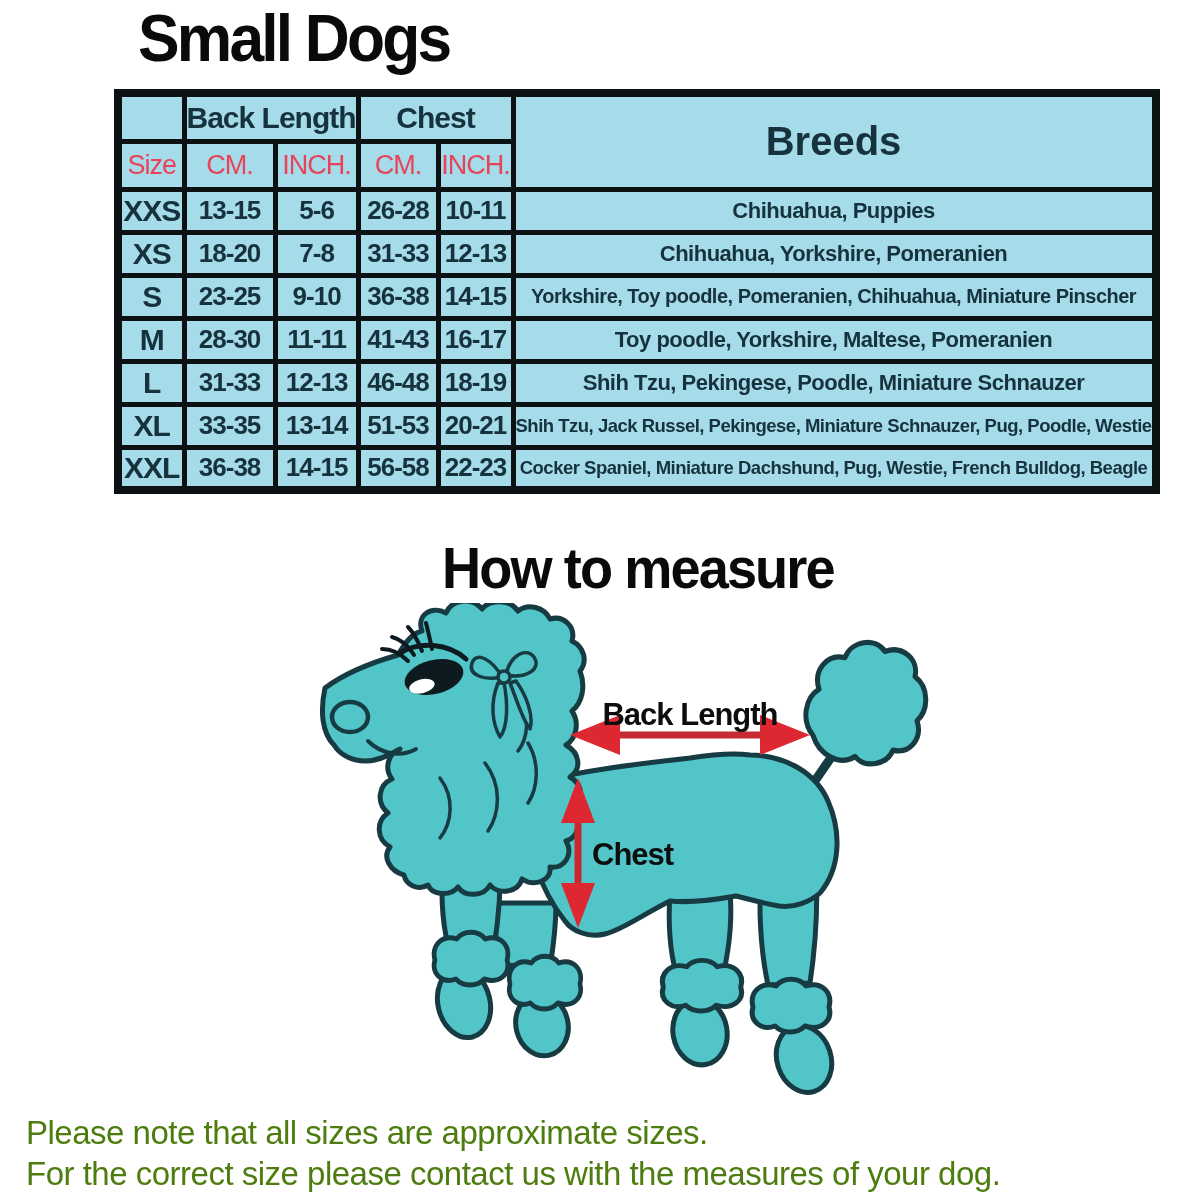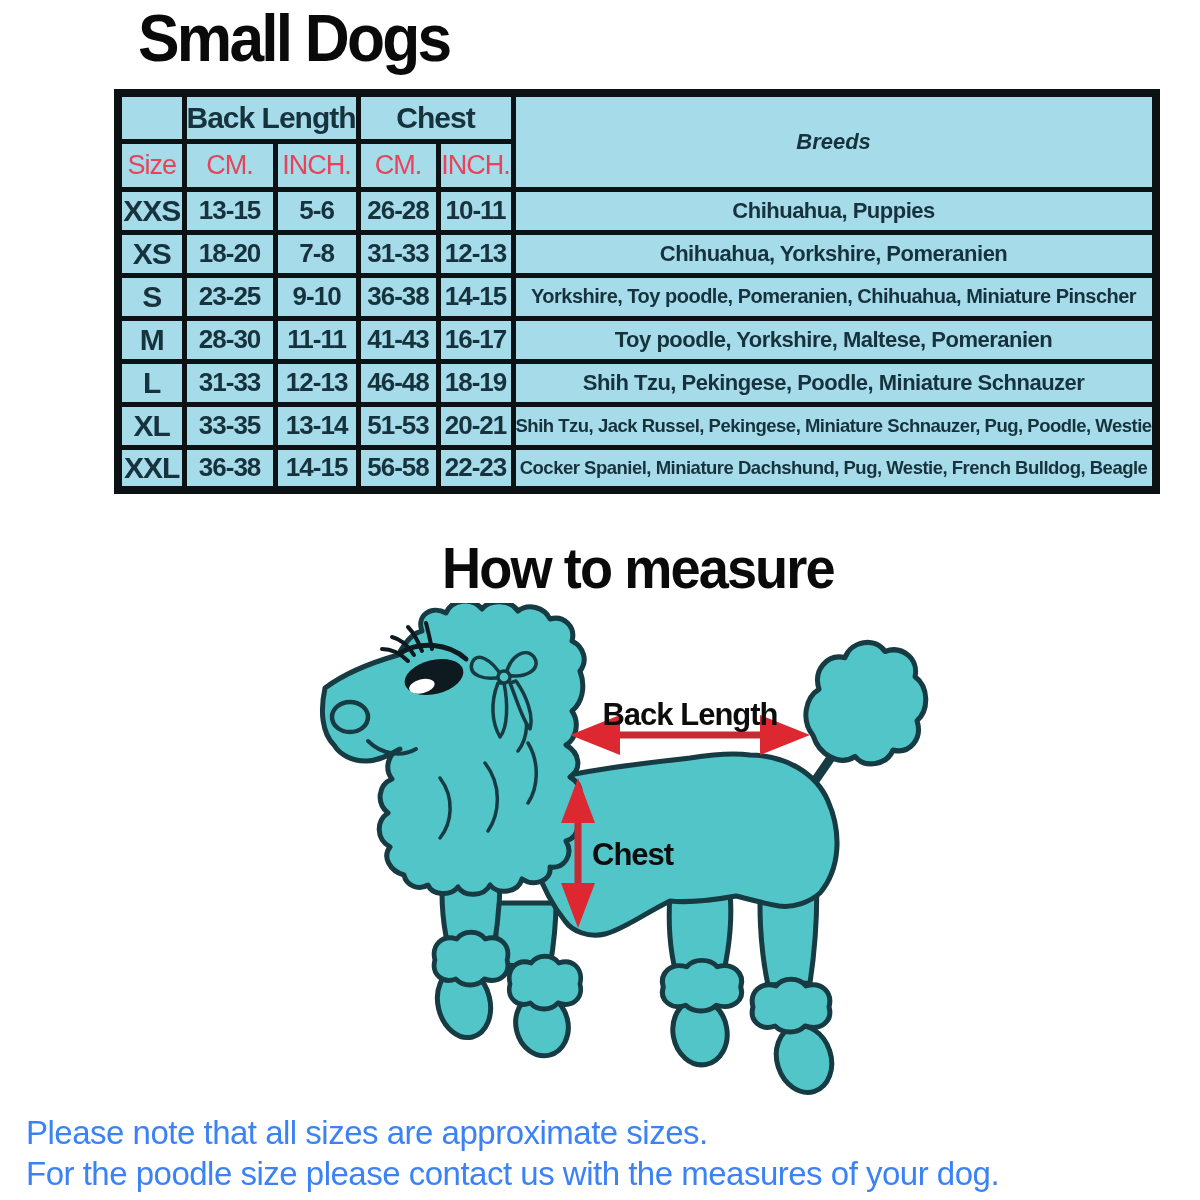--- a/index.html
+++ b/index.html
@@ -15,36 +15,36 @@
         white-space:nowrap;}
 
   
   table.size-table{position:absolute;left:114px;top:89px;border-collapse:collapse;
         table-layout:fixed;background:#a6dbe9;border:8px solid #0c1114;}
   .size-table td,.size-table th{border:5px solid #0c1114;padding:0;text-align:center;
         vertical-align:middle;color:#16323d;overflow:hidden;white-space:nowrap;}
   .size-table thead tr{height:48px;}
   .size-table tbody tr{height:43px;}
   .group-h{font-size:30px;font-weight:700;letter-spacing:-1px;}
-  .breeds-h{font-size:22px;font-weight:700;letter-spacing:0;font-style:italic;}
+  .breeds-h{font-size:40px;font-weight:700;letter-spacing:0;}
   .sub-h{font-size:27px;font-weight:400;color:#e8435a !important;letter-spacing:-1px;}
   .size-cell{font-size:30px;font-weight:700;letter-spacing:-1px;}
   .num-cell{font-size:26px;font-weight:700;letter-spacing:-1px;}
   .breeds-cell{font-size:22px;font-weight:700;text-align:left;padding-left:6px;letter-spacing:-0.5px;margin-left:12px;}
   .size-table tbody tr:nth-child(3) .breeds-cell{font-size:20px;}
   .size-table tbody tr:nth-child(6) .breeds-cell,
   .size-table tbody tr:nth-child(7) .breeds-cell{font-size:18.5px;}
 
   
   .diagram{position:absolute;left:270px;top:603px;width:660px;height:510px;}
   .svg-arrow-label{font-family:"Liberation Sans",sans-serif;font-weight:700;fill:#0d0d0d;
         font-size:31px;letter-spacing:-1px;}
 
   
-  .notes{position:absolute;left:26px;top:1112px;font-size:33px;color:#3b82f6;
+  .notes{position:absolute;left:26px;top:1112px;font-size:33px;color:#4d7c0f;
         line-height:41px;letter-spacing:-0.5px;}
 </style>
 </head>
 <body>
 
 <div class="page">
 
   <h1 class="main-title">Small Dogs</h1>
 
   <table class="size-table">
@@ -246,16 +246,16 @@
         <rect x="304.5" y="212" width="7" height="76" fill="#c62b33"></rect>
         <path d="M 308,175 L 291,220 L 325,220 Z" fill="#dd2831"></path>
         <path d="M 308,325 L 291,280 L 325,280 Z" fill="#dd2831"></path>
       </g>
       <text class="svg-arrow-label" x="322" y="262" text-anchor="start">Chest</text>
     </svg>
   </div>
 
   <div class="notes">
     <div>Please note that all sizes are approximate sizes.</div>
-    <div>For the poodle size please contact us with the measures of your dog.</div>
+    <div>For the correct size please contact us with the measures of your dog.</div>
   </div>
 
 </div>
 
 </body></html>

